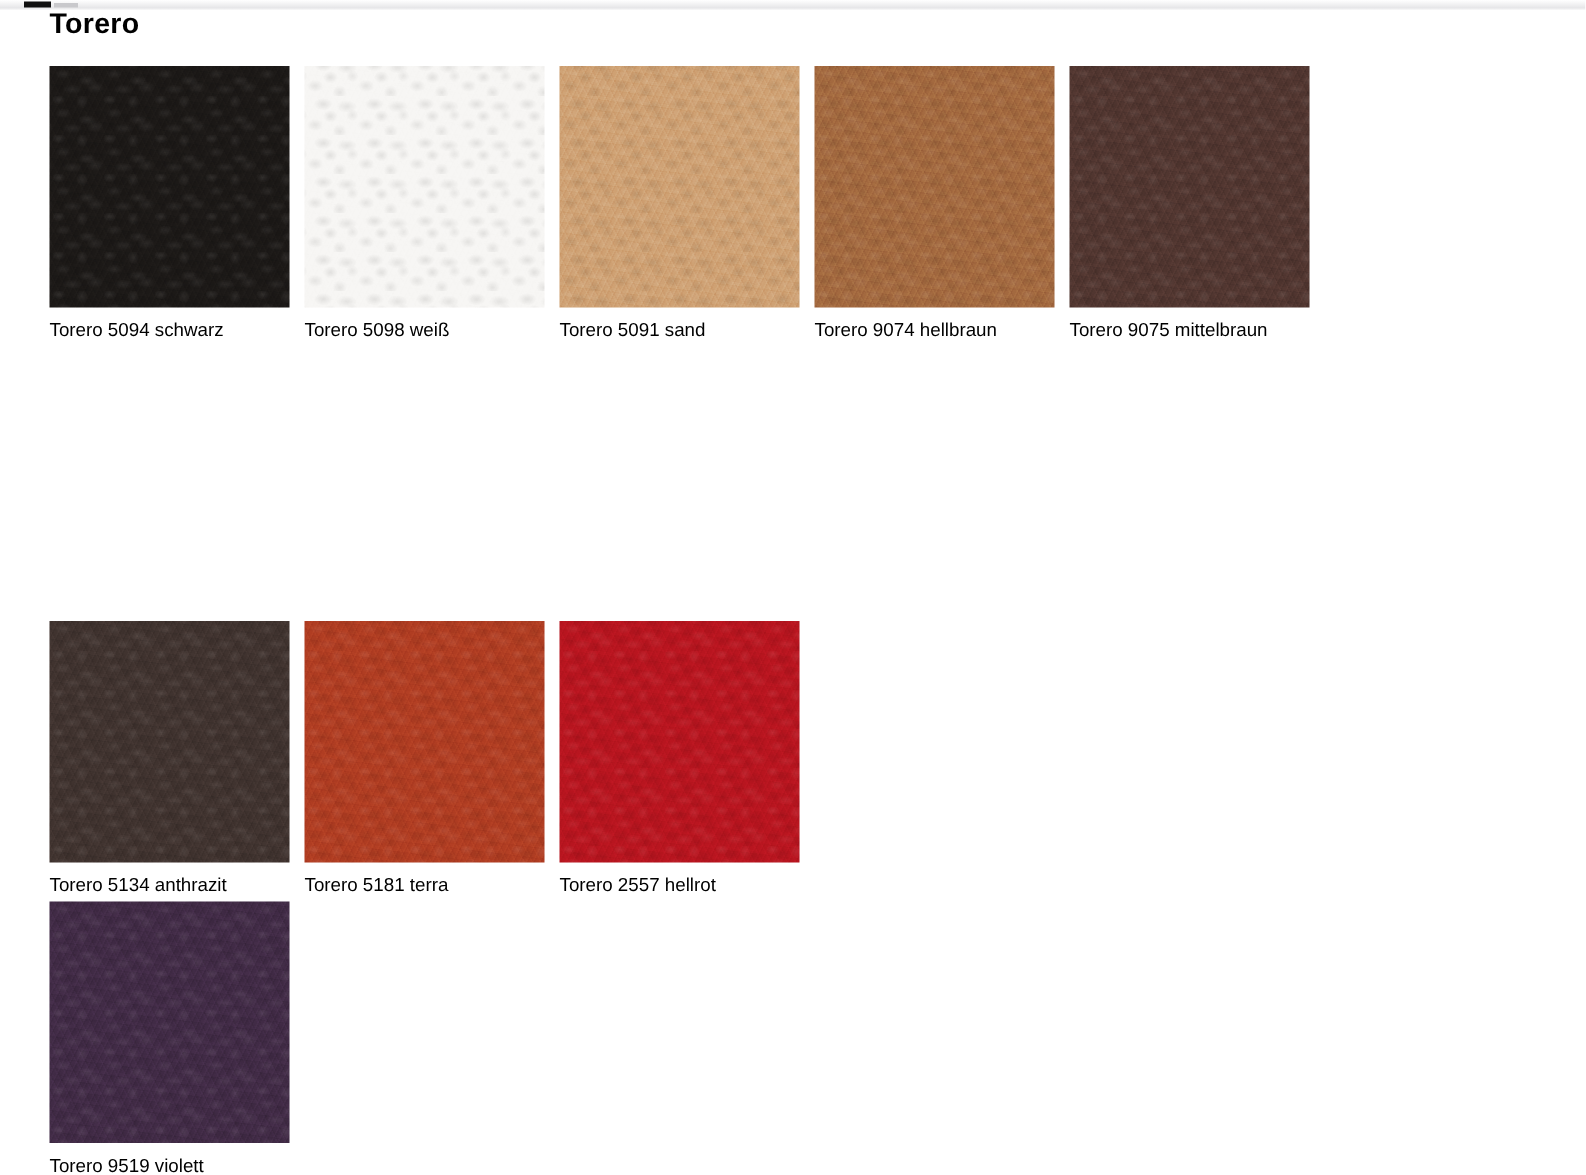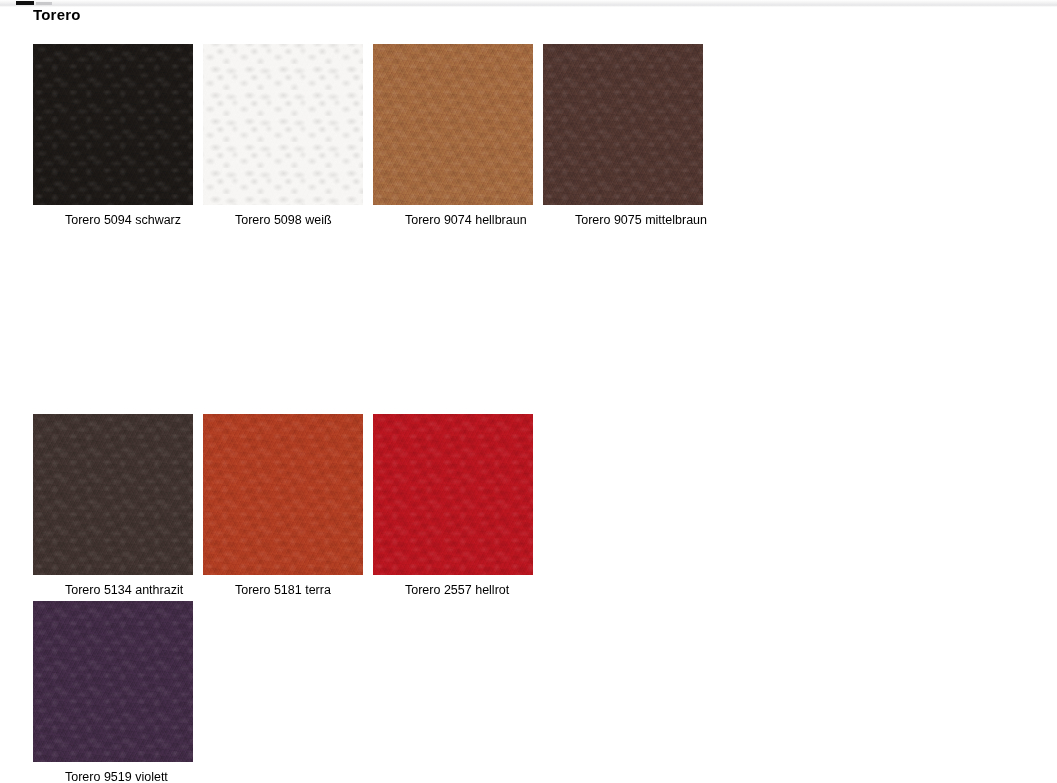--- a/index.html
+++ b/index.html
@@ -36,21 +36,21 @@
     left: 36px;
     top: 2px;
     width: 16px;
     height: 3px;
     background: #c9c9cc;
   }
   .page-title {
     position: absolute;
     left: 33px;
     top: 6px;
-    font-size: 15px;
+    font-size: 19px;
     font-weight: bold;
     letter-spacing: 0.2px;
     color: #000000;
   }
   .rows {
     position: absolute;
     left: 0;
     top: 0;
     width: 1057px;
   }
@@ -108,21 +108,20 @@
     background-size: 34px 26px;
     background-repeat: repeat;
     opacity: 0.85;
   }
   .swatch-label {
     font-size: 12.5px;
     line-height: 14px;
     color: #000000;
     margin-top: 8px;
     white-space: nowrap;
-    margin-left: 32px;
   }
 </style>
 </head>
 <body style="background-color: rgb(255, 255, 255);">
 
 <div class="top-strip">
   <div class="mark"></div>
   <div class="mark2"></div>
 </div>
 
@@ -131,20 +130,24 @@
 <div class="rows">
 
   <div class="swatch-row row-1">
     <div class="swatch-cell">
       <div class="swatch" style="background-color: rgb(28, 25, 23);"></div>
       <div class="swatch-label">Torero 5094 schwarz</div>
     </div>
     <div class="swatch-cell">
       <div class="swatch" style="background-color: rgb(247, 246, 244);"></div>
       <div class="swatch-label">Torero 5098 weiß</div>
+    </div>
+    <div class="swatch-cell">
+      <div class="swatch" style="background-color: rgb(207, 161, 115);"></div>
+      <div class="swatch-label">Torero 5091 sand</div>
     </div>
     <div class="swatch-cell">
       <div class="swatch" style="background-color: rgb(163, 105, 63);"></div>
       <div class="swatch-label">Torero 9074 hellbraun</div>
     </div>
     <div class="swatch-cell">
       <div class="swatch" style="background-color: rgb(81, 54, 48);"></div>
       <div class="swatch-label">Torero 9075 mittelbraun</div>
     </div>
   </div>

